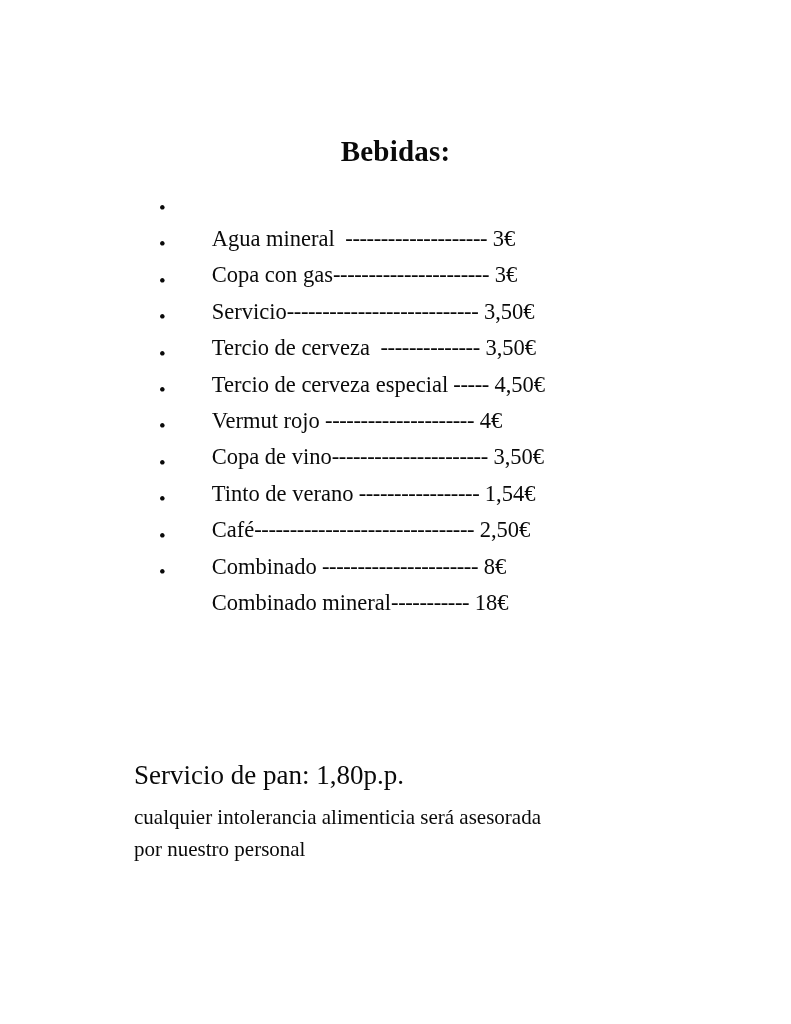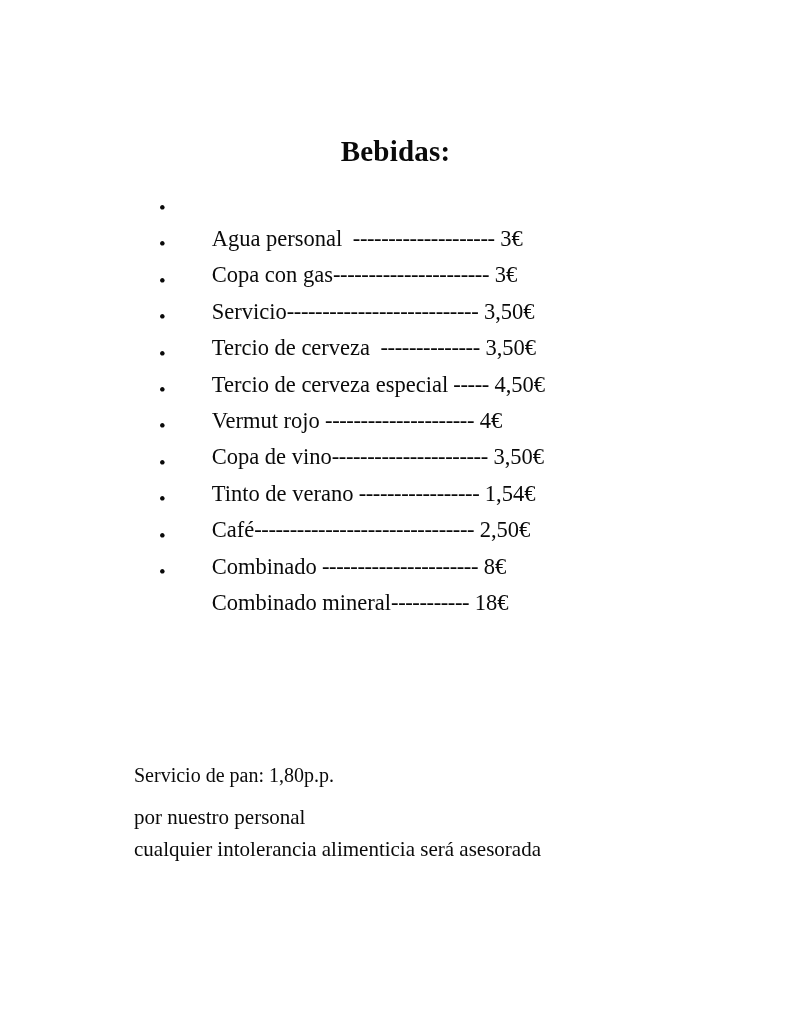--- a/index.html
+++ b/index.html
@@ -67,21 +67,21 @@
   }
 
   
   .footer {
     position: absolute;
     top: 760px;
     left: 134px;
     width: 620px;
   }
   .bread-service {
-    font-size: 20px;
+    font-size: 27px;
     line-height: 31px;
     margin: 0 0 11px 0;
     white-space: pre;
   }
   .allergy-note {
     font-size: 21px;
     line-height: 31.5px;
     margin: 0;
   }
   .allergy-note .note-line {
@@ -92,21 +92,21 @@
 </head>
 <body>
 
 <div id="page">
 
   <div class="menu-title">Bebidas:</div>
 
   <ul class="drink-list">
 
     <li class="drink-row">
-      <span class="bullet">•</span><span>Agua personal</span><span class="leader">  --------------------</span><span> 3€</span>
+      <span class="bullet">•</span><span>Agua mineral</span><span class="leader">  --------------------</span><span> 3€</span>
     </li>
 
     <li class="drink-row">
       <span class="bullet">•</span><span>Copa con gas</span><span class="leader">----------------------</span><span> 3€</span>
     </li>
 
     <li class="drink-row">
       <span class="bullet">•</span><span>Servicio</span><span class="leader">---------------------------</span><span> 3,50€</span>
     </li>
 
@@ -140,18 +140,18 @@
 
     <li class="drink-row">
       <span class="bullet">•</span><span>Combinado mineral</span><span class="leader">-----------</span><span> 18€</span>
     </li>
 
   </ul>
 
   <div class="footer">
     <p class="bread-service">Servicio de pan: 1,80p.p.</p>
     <p class="allergy-note">
+      <span class="note-line">cualquier intolerancia alimenticia será asesorada</span>
       <span class="note-line">por nuestro personal</span>
-      <span class="note-line">cualquier intolerancia alimenticia será asesorada</span>
     </p>
   </div>
 
 </div>
 
 </body></html>

